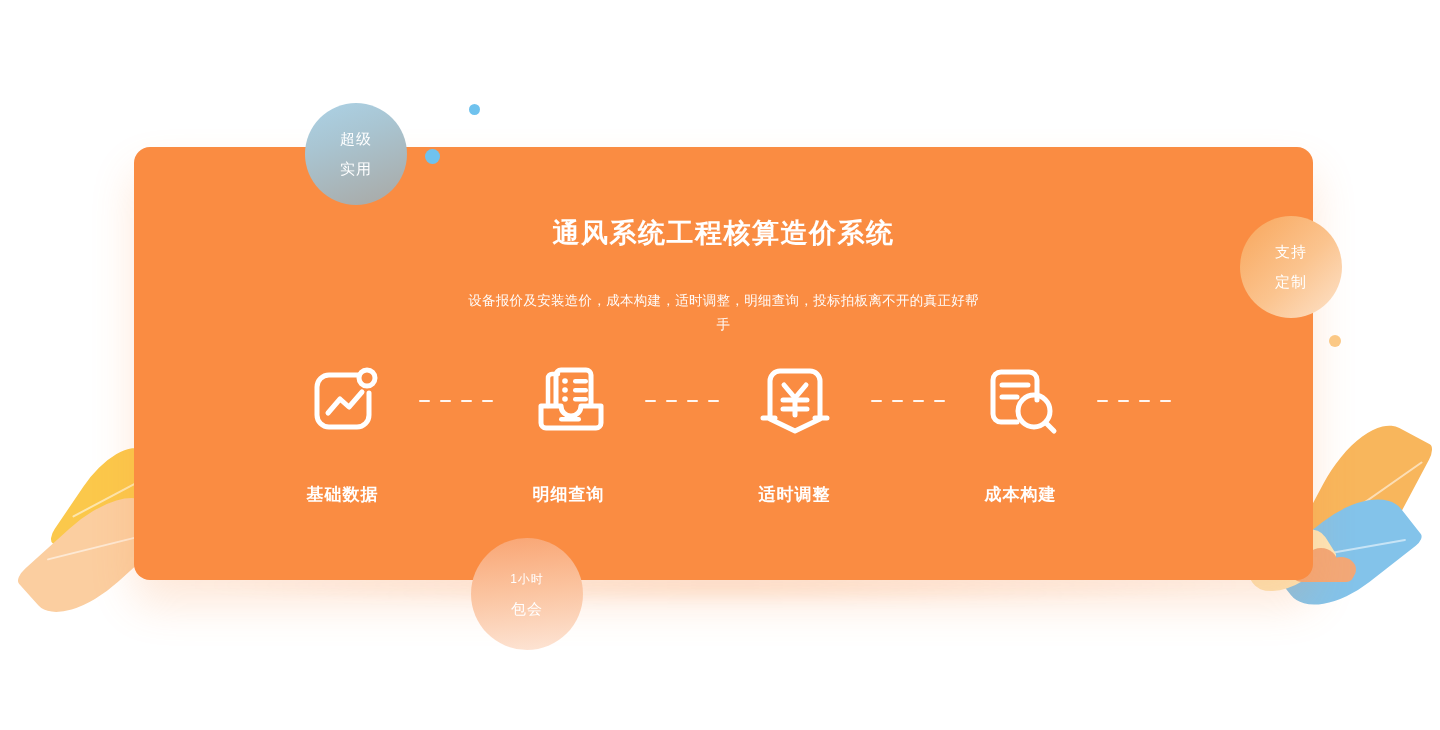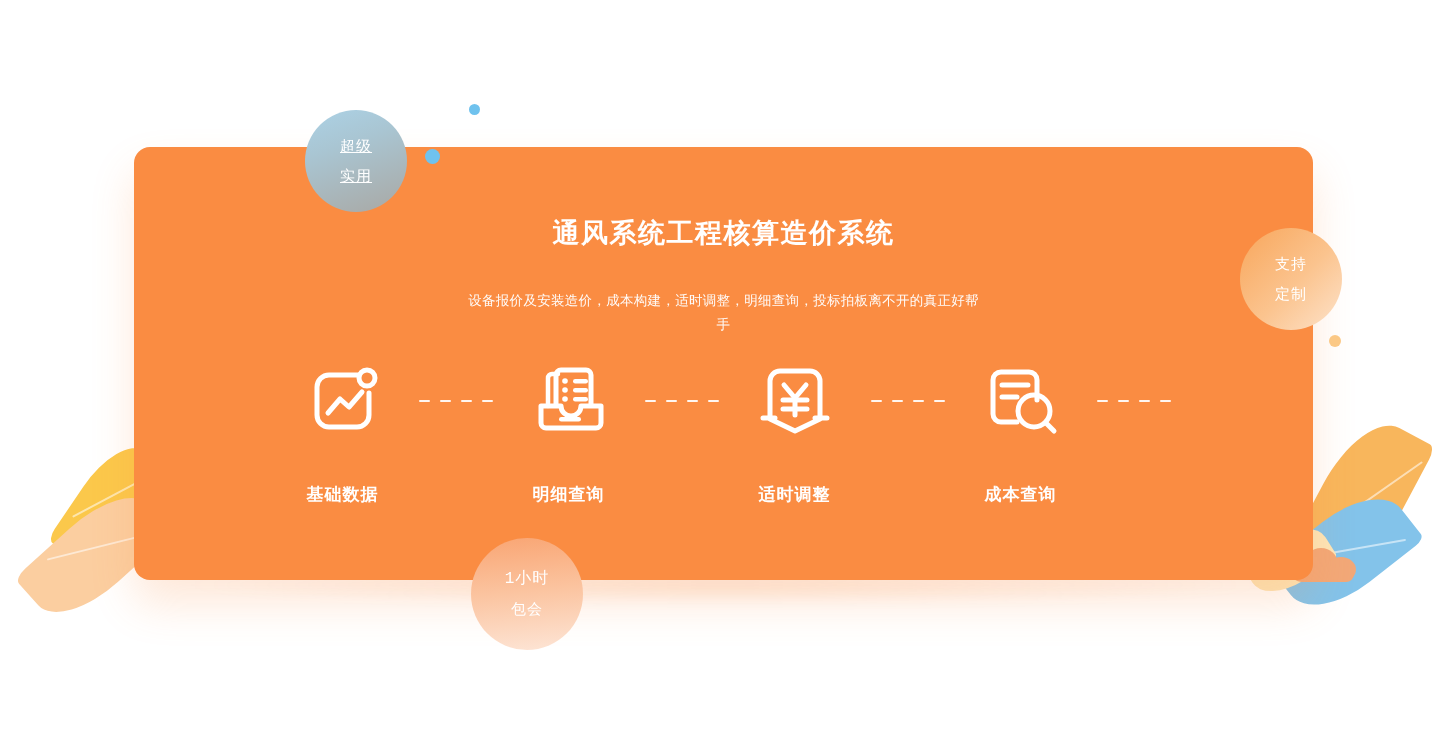--- a/index.html
+++ b/index.html
@@ -188,37 +188,36 @@
     flex-direction: column;
     align-items: center;
     justify-content: center;
     color: #ffffff;
     font-size: 15px;
     line-height: 30px;
     letter-spacing: 1px;
   }
 
   #badge-super {
-    left: 305px; top: 110px;
+    left: 305px; top: 103px;
     width: 102px; height: 102px;
     background: linear-gradient(160deg, #ACD2E6 0%, #A9C5D2 35%, #A9A8A4 100%);
-    text-decoration: underline;
   }
   #badge-custom {
-    left: 1240px; top: 228px;
+    left: 1240px; top: 216px;
     width: 102px; height: 102px;
     background: linear-gradient(135deg, #F8A65B 0%, #FBC48F 55%, #FDE3CB 100%);
   }
   #badge-hour {
     left: 471px; top: 538px;
     width: 112px; height: 112px;
     background: linear-gradient(175deg, #F9A573 0%, #FBC4A0 48%, #FDE5D6 100%);
     font-size: 15px;
   }
-  #badge-hour .badge-line-1 { font-size: 16px; font-family: Liberation Mono, monospace; }
+  #badge-hour .badge-line-1 { font-size: 12px; }
 
   
   .dot {
     position: absolute;
     border-radius: 50%;
   }
   #dot-blue-top   { left: 469px;  top: 104px; width: 11px;  height: 11px;  background: #6FC2EE; }
   #dot-blue-mid   { left: 425px;  top: 149px; width: 15px;  height: 15px;  background: #6FC2EE; }
   #dot-orange-rt  { left: 1329px; top: 335px; width: 12px;  height: 12px;  background: #FBC885; }
 
@@ -331,21 +330,21 @@
 
       <div class="feature-item">
         <div class="feature-icon">
           <svg width="84" height="84" viewBox="0 0 84 84" fill="none">
             <path d="M58 41 V21 a8 8 0 0 0 -8 -8 H22 a8 8 0 0 0 -8 8 v34 a8 8 0 0 0 8 8 h16" stroke="#fff" stroke-width="5" stroke-linecap="round" fill="none"></path>
             <path d="M23 26 h26 M23 38 h15" stroke="#fff" stroke-width="5" stroke-linecap="round"></path>
             <circle cx="55" cy="52" r="16" stroke="#fff" stroke-width="5" fill="none"></circle>
             <path d="M67 64 L75 72" stroke="#fff" stroke-width="5" stroke-linecap="round"></path>
           </svg>
         </div>
-        <div class="feature-label">成本查询</div>
+        <div class="feature-label">成本构建</div>
       </div>
 
       <div class="feature-connector">
         <span class="dash"></span>
           <span class="dash"></span>
           <span class="dash"></span>
           <span class="dash"></span>
       </div>
 
 

